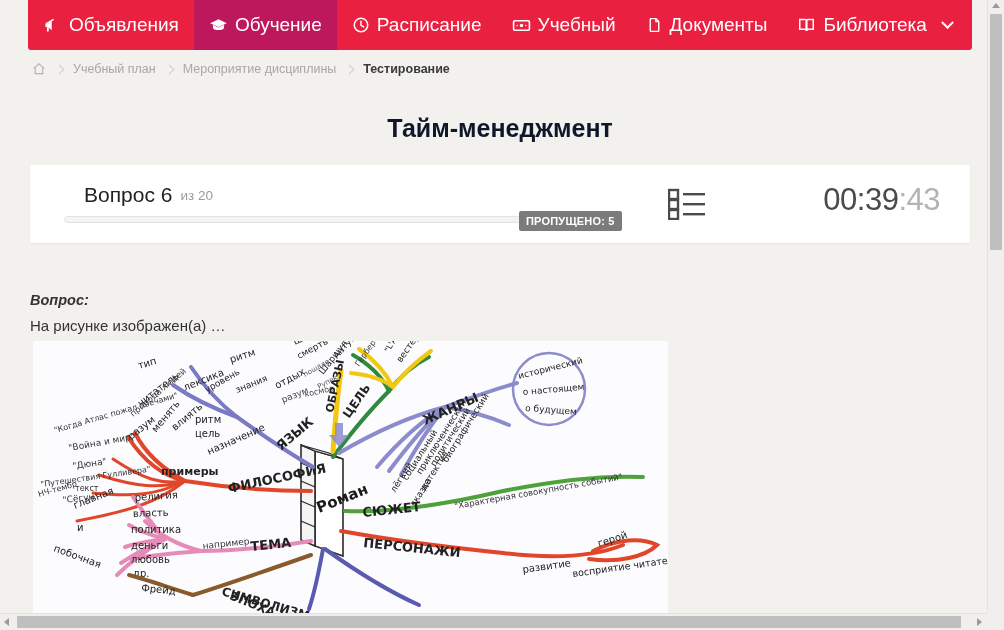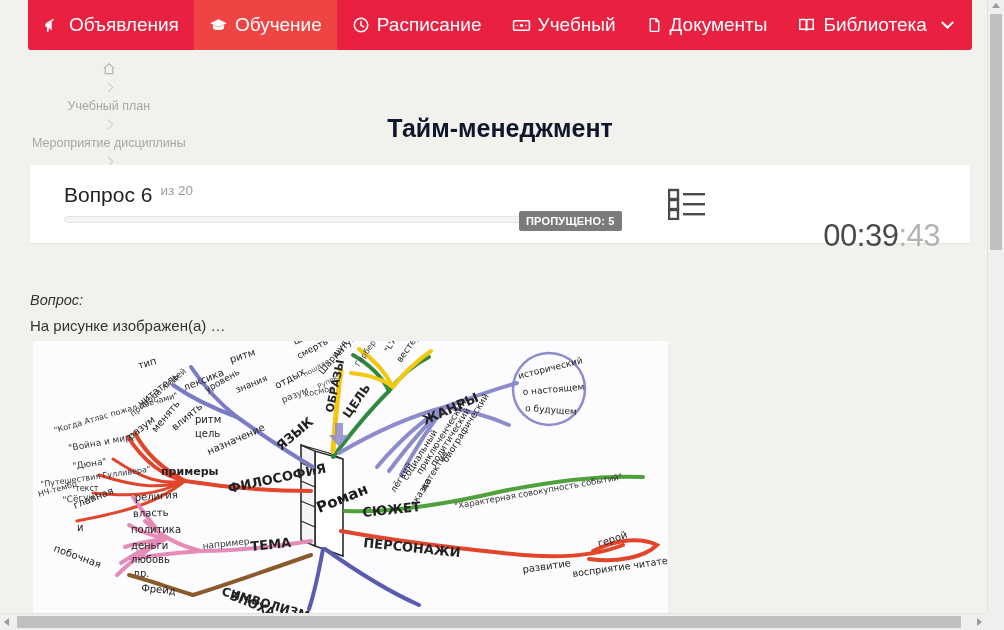--- a/index.html
+++ b/index.html
@@ -67,36 +67,35 @@
   .nav-item {
     display: flex; align-items: center; gap: 7px;
     padding: 0 15px;
     color: #ffffff;
     font-size: 19px;
     font-weight: 500;
     white-space: nowrap;
     cursor: pointer;
   }
   .nav-item.first { }
-  .nav-item.active { background: #ef4444; }
+  .nav-item.active { background: #be185d; }
   .nav-item .ico { display: flex; align-items: center; }
   .nav-item svg { display: block; }
   .chev {
     display: inline-block; margin-left: 9px;
     width: 9px; height: 9px;
     border-right: 2px solid #fff; border-bottom: 2px solid #fff;
     transform: rotate(45deg) translate(-2px,-2px);
   }
 
   
   .breadcrumb {
     position: absolute; left: 32px; top: 62px;
     display: flex; align-items: center; gap: 8px;
     font-size: 12.5px;
-    flex-direction: column;
   }
   .bc-home { display: flex; align-items: center; }
   .bc-sep {
     width: 7px; height: 7px;
     border-right: 1.6px solid #cfcdc9; border-top: 1.6px solid #cfcdc9;
     transform: rotate(45deg);
     margin: 0 2px;
   }
   .bc-link { color: #a9a7a2; cursor: pointer; }
   .bc-current { color: #3a3a3a; font-weight: 600; }
@@ -114,21 +113,21 @@
   .qcard {
     position: absolute; left: 30px; top: 165px; width: 940px; height: 78px;
     background: #ffffff;
     border-radius: 2px;
     box-shadow: 0 1px 2px rgba(0,0,0,.06);
     display: flex; align-items: center;
   }
   .qcard-left {
     position: absolute; left: 34px; top: 18px; width: 560px;
   }
-  .qnum-row { display: flex; align-items: flex-start; gap: 8px; }
+  .qnum-row { display: flex; align-items: center; gap: 8px; margin-left: 20px; }
   .qnum { font-size: 21px; color: #222; }
   .qof { font-size: 13.5px; color: #9b9b9b; }
   .progress {
     margin-top: 9px;
     width: 522px; height: 7px;
     background: #f4f4f4;
     border: 1px solid #e3e3e3;
     border-radius: 4px;
   }
   .progress .fill { width: 0%; height: 100%; background: #ea2040; border-radius: 4px; }
@@ -142,28 +141,27 @@
     margin-top: 24px;
   }
   .listicon { position: absolute; left: 668px; top: 188px; cursor: pointer; }
   .timer {
     position: absolute; left: 760px; top: 182px; width: 180px;
     text-align: right;
     font-size: 31px;
     color: #4a4a4a;
     font-weight: 300;
     letter-spacing: -0.5px;
-    margin-top: 36px;
   }
   .timer .sec { color: #b3b3b3; }
 
   
   .qlabel {
     position: absolute; left: 30px; top: 292px;
-    font-size: 14.5px; font-weight: normal; font-style: italic; color: #333;
+    font-size: 14.5px; font-weight: bold; font-style: italic; color: #333;
   }
   .qtext {
     position: absolute; left: 30px; top: 317px;
     font-size: 15px; color: #333;
   }
 
   
   .figure {
     position: absolute; left: 33px; top: 341px;
     width: 635px; height: 272px;

